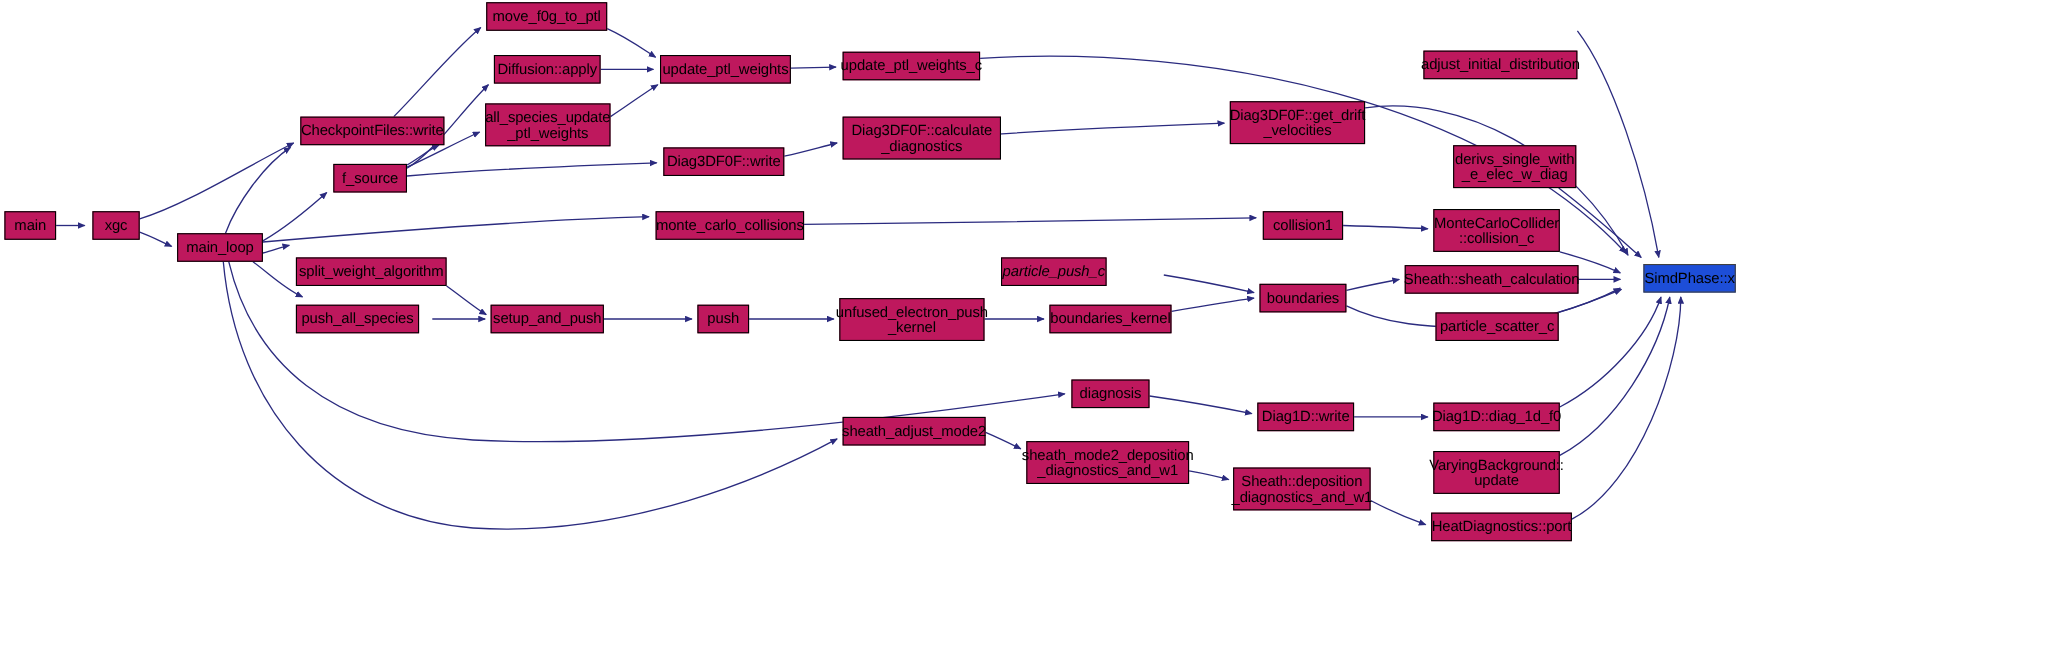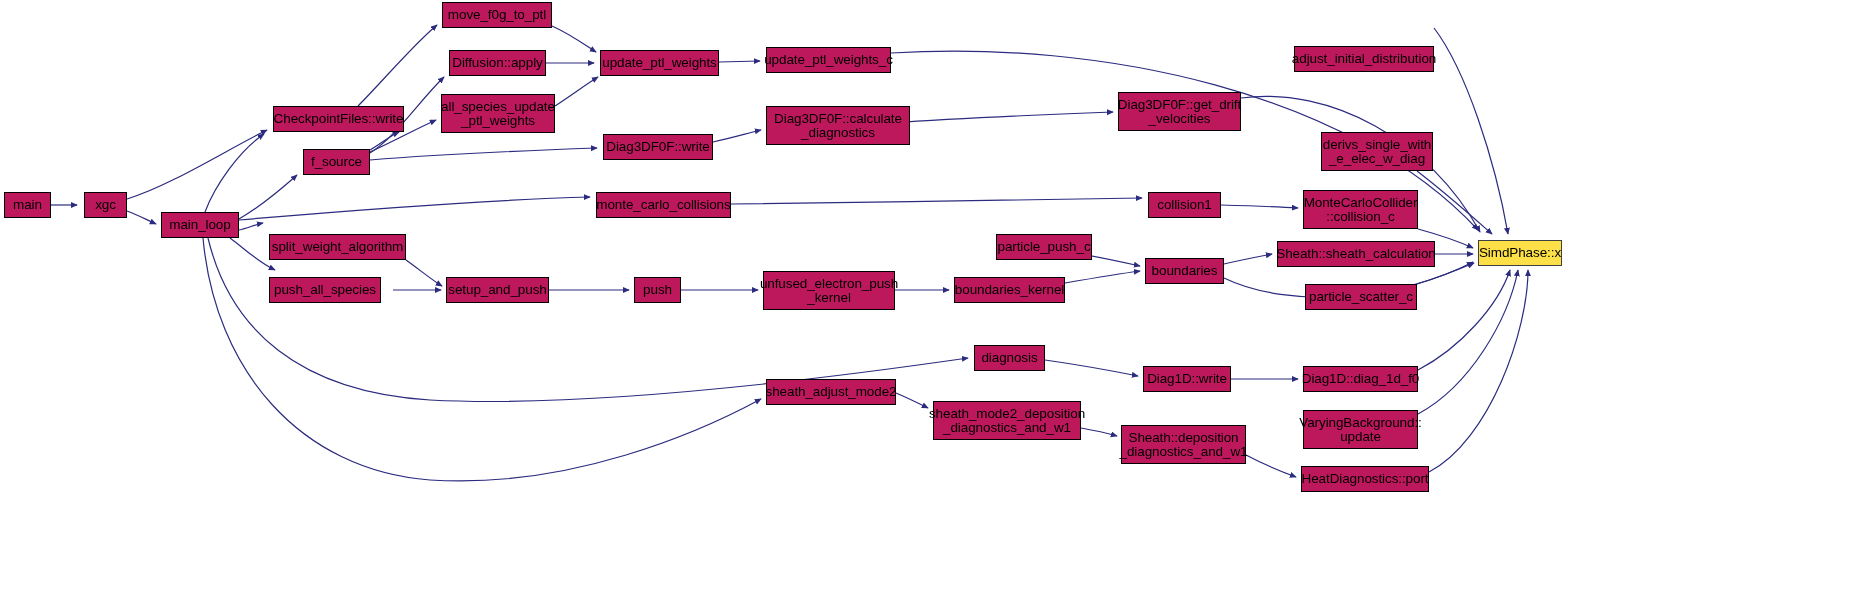--- a/index.html
+++ b/index.html
@@ -21,22 +21,23 @@
     align-items:center;
     justify-content:center;
     text-align:center;
     font-size:13.5px;
     line-height:14px;
     letter-spacing:-0.1px;
     white-space:pre-line;
     padding:0 3px;
   }
   .node.highlight{
-    background:#fde047;
+    background:#1d4ed8;
     border:1px solid #404040;
+    margin-left:16px;
   }
 </style>
 </head>
 <body>
 
 <div id="canvas">
   <svg id="edges" viewBox="0 0 1864 591" xmlns="http://www.w3.org/2000/svg">
       <defs>
         <marker id="arrowhead" markerWidth="7" markerHeight="7" refX="6.2" refY="3" orient="auto" markerUnits="userSpaceOnUse">
           <path d="M0,0 L7,3 L0,6 Z" fill="#2b2b7f"></path>
@@ -106,21 +107,21 @@
       <div class="node" style="left: 600px; top: 50px; width: 119px; height: 26px;">update_ptl_weights</div>
       <div class="node" style="left: 766px; top: 47px; width: 125px; height: 26px;">update_ptl_weights_c</div>
       <div class="node" style="left: 766px; top: 106px; width: 144px; height: 39px;">Diag3DF0F::calculate
 _diagnostics</div>
       <div class="node" style="left: 596px; top: 192px; width: 135px; height: 26px;">monte_carlo_collisions</div>
       <div class="node" style="left: 446px; top: 277px; width: 103px; height: 26px;">setup_and_push</div>
       <div class="node" style="left: 634px; top: 277px; width: 47px; height: 26px;">push</div>
       <div class="node" style="left: 763px; top: 271px; width: 132px; height: 39px;">unfused_electron_push
 _kernel</div>
       <div class="node" style="left: 954px; top: 277px; width: 111px; height: 26px;">boundaries_kernel</div>
-      <div class="node" style="left: 996px; top: 234px; width: 96px; height: 26px;">particle_push_c</div>
+      <div class="node" style="left: 910px; top: 234px; width: 96px; height: 26px; font-style: italic;">particle_push_c</div>
       <div class="node" style="left: 1145px; top: 258px; width: 79px; height: 26px;">boundaries</div>
       <div class="node" style="left: 1148px; top: 192px; width: 73px; height: 26px;">collision1</div>
       <div class="node" style="left: 974px; top: 345px; width: 71px; height: 26px;">diagnosis</div>
       <div class="node" style="left: 766px; top: 379px; width: 130px; height: 26px;">sheath_adjust_mode2</div>
       <div class="node" style="left: 933px; top: 401px; width: 148px; height: 39px;">sheath_mode2_deposition
 _diagnostics_and_w1</div>
       <div class="node" style="left: 1143px; top: 366px; width: 88px; height: 26px;">Diag1D::write</div>
       <div class="node" style="left: 1121px; top: 425px; width: 125px; height: 39px;">Sheath::deposition
 _diagnostics_and_w1</div>
       <div class="node" style="left: 1294px; top: 2px; width: 140px; height: 26px; margin-top: 44px;">adjust_initial_distribution</div>

